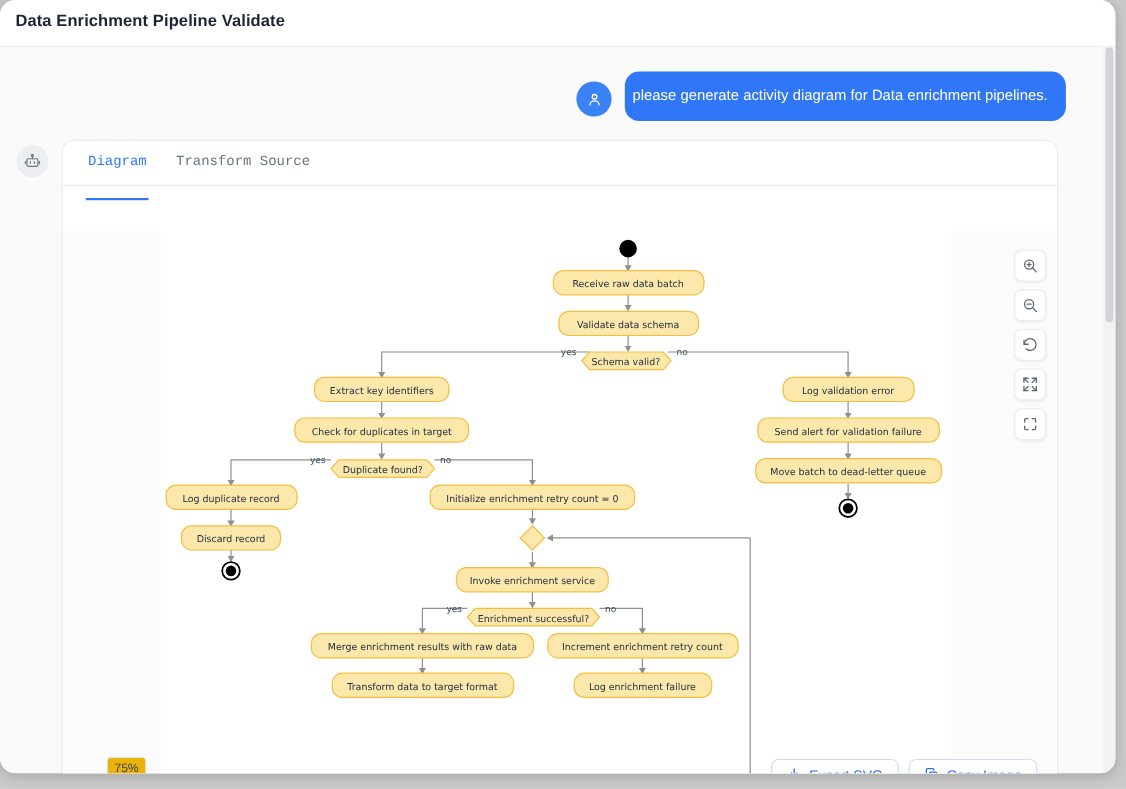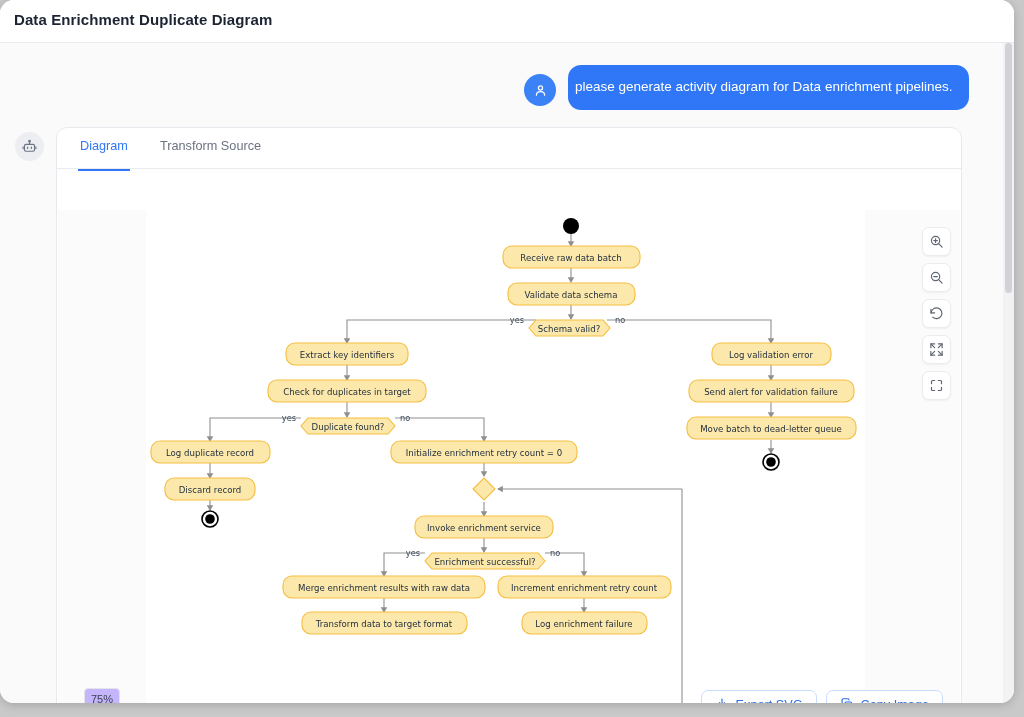--- a/index.html
+++ b/index.html
@@ -98,22 +98,23 @@
   
   #tabs {
     position: absolute; left: 0; top: 0;
     width: 904px; height: 41px;
     border-bottom: 1px solid #eaebef;
   }
   .tab {
     position: absolute; top: 11px;
     font-size: 12.7px;
     color: #6b7280;
-    padding-bottom: 18px;
+    padding-bottom: 28px;
     cursor: pointer;
+    font-family: Liberation Mono, monospace;
   }
   .tab.active { color: #2f77f6; font-weight: normal; }
   .tab.active::after {
     content: ""; position: absolute;
     left: -2px; right: -2px; bottom: 0; height: 2px;
     background: #2f77f6;
   }
   #tab-diagram { left: 23px; }
   #tab-source  { left: 103px; }
 
@@ -128,23 +129,23 @@
   #canvas-sheet {
     position: absolute; left: 88px; top: 0px;
     width: 719px; height: 513px;
     background: #ffffff;
   }
   
   #diagram-svg { position: absolute; left: 0; top: 0; }
 
   
   #zoom-badge {
-    position: absolute; left: 26px; bottom: 14px;
+    position: absolute; left: 39px; bottom: 14px;
     min-width: 36px; height: 21px;
-    background: #c4b5fd;
+    background: #eab308;
     border: 1px solid #e4e5ea;
     border-radius: 4px;
     font-size: 11px; color: #3a4252;
     display: flex; align-items: center; justify-content: center;
     padding: 0 6px;
     z-index: 5;
   }
 
   
   #toolrail {
@@ -194,21 +195,21 @@
     font-size: 8.2px;
     fill: #3b4a5a;
   }
 </style>
 </head>
 <body>
 
 <div id="app">
 
   <div id="titlebar">
-    <div class="title">Data Enrichment Duplicate Diagram</div>
+    <div class="title">Data Enrichment Pipeline Validate</div>
   </div>
 
   <div id="bodyarea">
 
     <div id="user-msg">
       <div class="avatar-user">
         <svg width="15" height="15" viewBox="0 0 24 24" fill="none" stroke="#ffffff" stroke-width="2" stroke-linecap="round" stroke-linejoin="round">
           <circle cx="12" cy="8" r="3.3"></circle>
           <path d="M5.5 19.5c0-3.3 2.9-5.6 6.5-5.6s6.5 2.3 6.5 5.6"></path>
         </svg>

